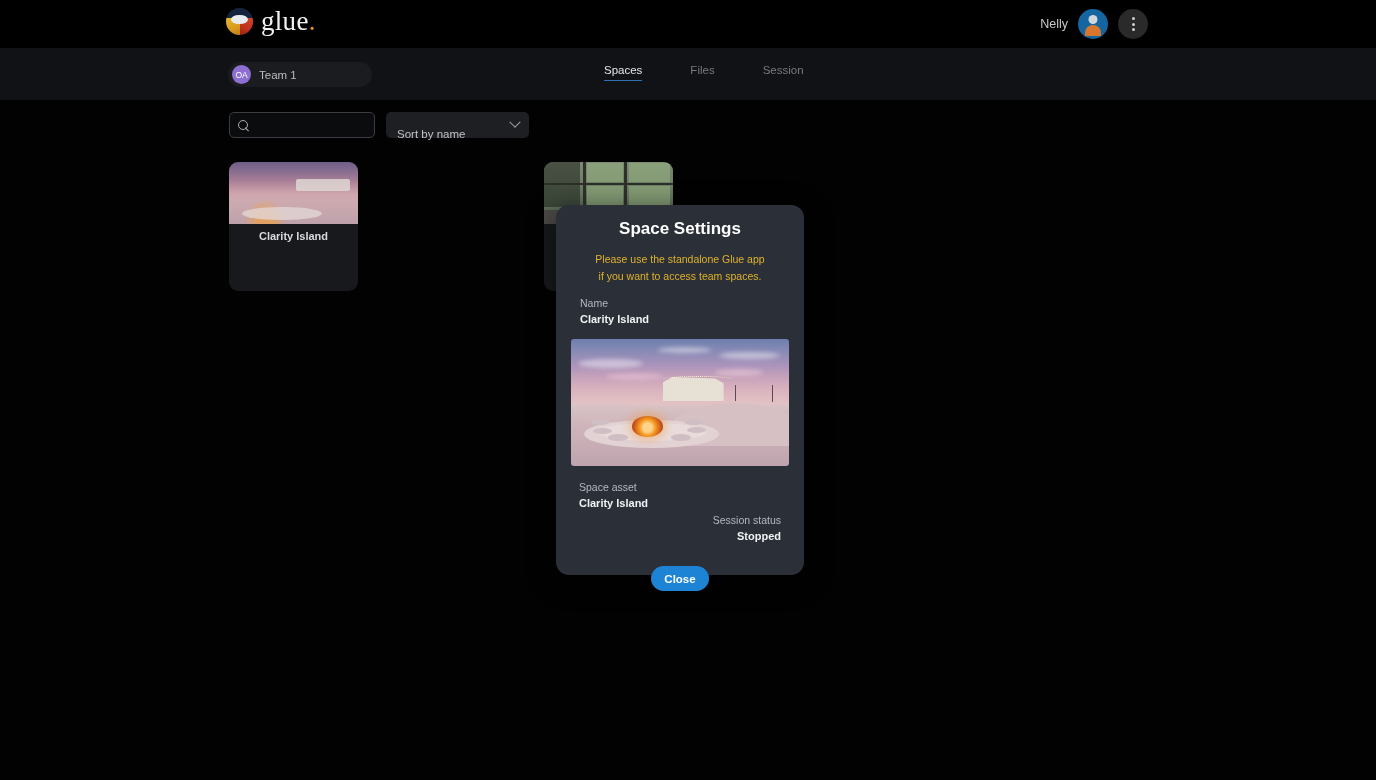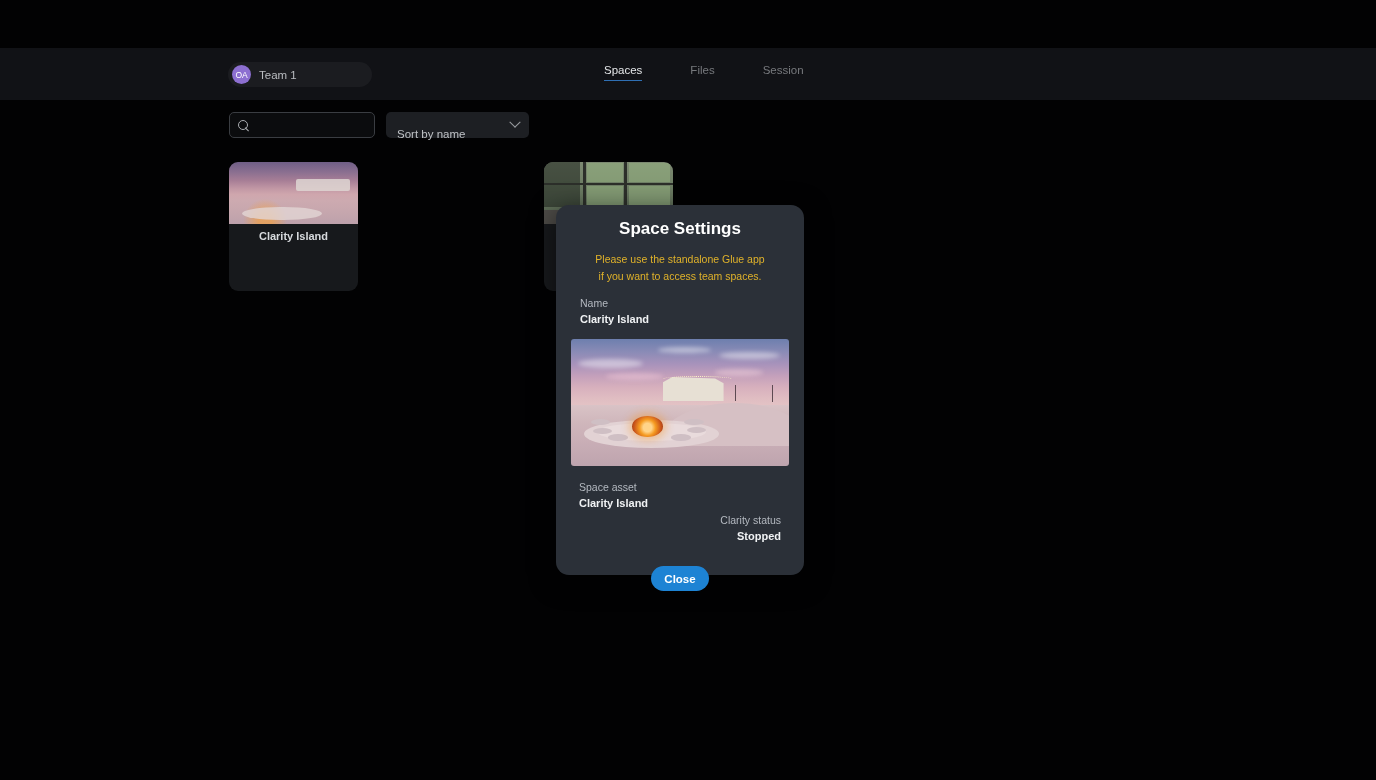--- a/index.html
+++ b/index.html
@@ -593,20 +593,44 @@
     font-weight: bold;
     font-family: "Liberation Sans", sans-serif;
     cursor: pointer;
   }
 </style>
 </head>
 <body>
 
 <div id="root">
 
+  <div class="topbar">
+    <div class="brand">
+      <div class="brand-logo">
+        <div class="seg-top"></div>
+        <div class="seg-left"></div>
+        <div class="seg-right"></div>
+        <div class="seg-disc"></div>
+      </div>
+      <div class="brand-word"><span>glue</span><span class="brand-dot">.</span></div>
+    </div>
+
+    <div class="topbar-right">
+      <div class="user-name">Nelly</div>
+      <div class="avatar-btn">
+        <div class="head"></div>
+        <div class="body"></div>
+      </div>
+      <div class="kebab-btn">
+        <i></i>
+          <i></i>
+          <i></i>
+      </div>
+    </div>
+  </div>
 
   <div class="subbar"></div>
 
   <div class="team-pill">
     <div class="team-avatar">OA</div>
     <div class="team-label">Team 1</div>
   </div>
 
   <div class="tabs">
     <div class="tab active">Spaces</div>
@@ -687,21 +711,21 @@
         <div class="pv-cush k6"></div>
         <div class="pv-fire"></div>
       </div>
 
       <div class="meta-row">
         <div class="meta-col left">
           <div class="meta-label">Space asset</div>
           <div class="meta-value">Clarity Island</div>
         </div>
         <div class="meta-col right">
-          <div class="meta-label">Clarity status</div>
+          <div class="meta-label">Session status</div>
           <div class="meta-value">Stopped</div>
         </div>
       </div>
 
       <button class="close-btn">Close</button>
 
     </div>
   </div>
 
 </div>

